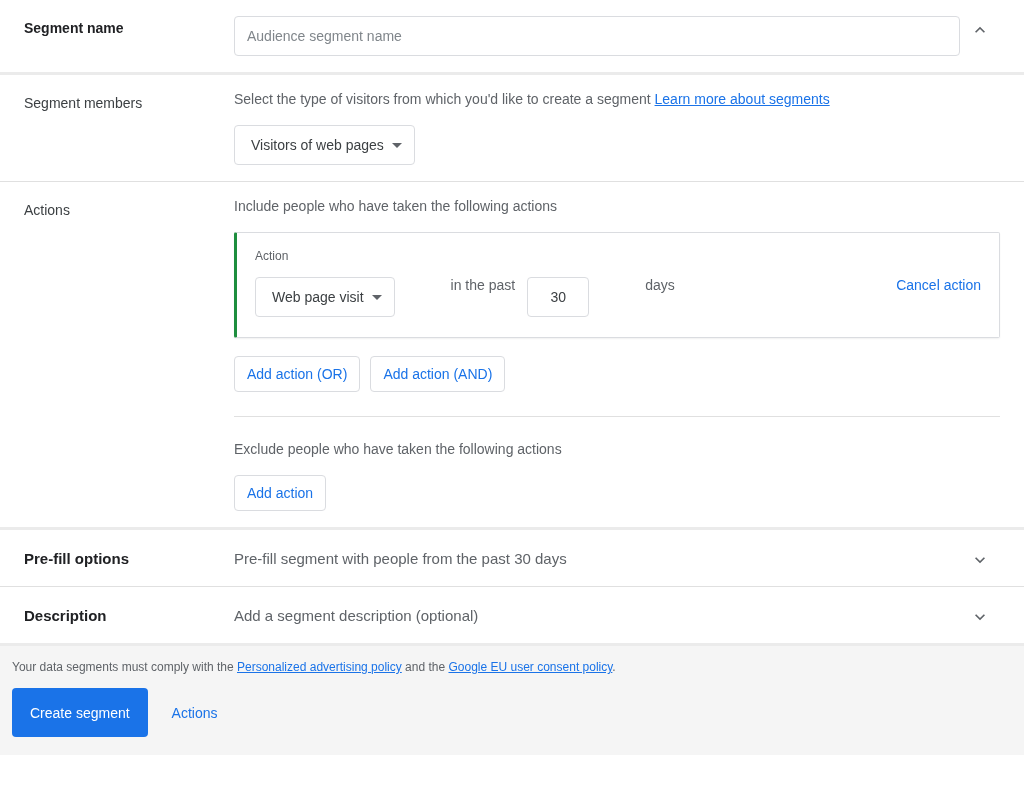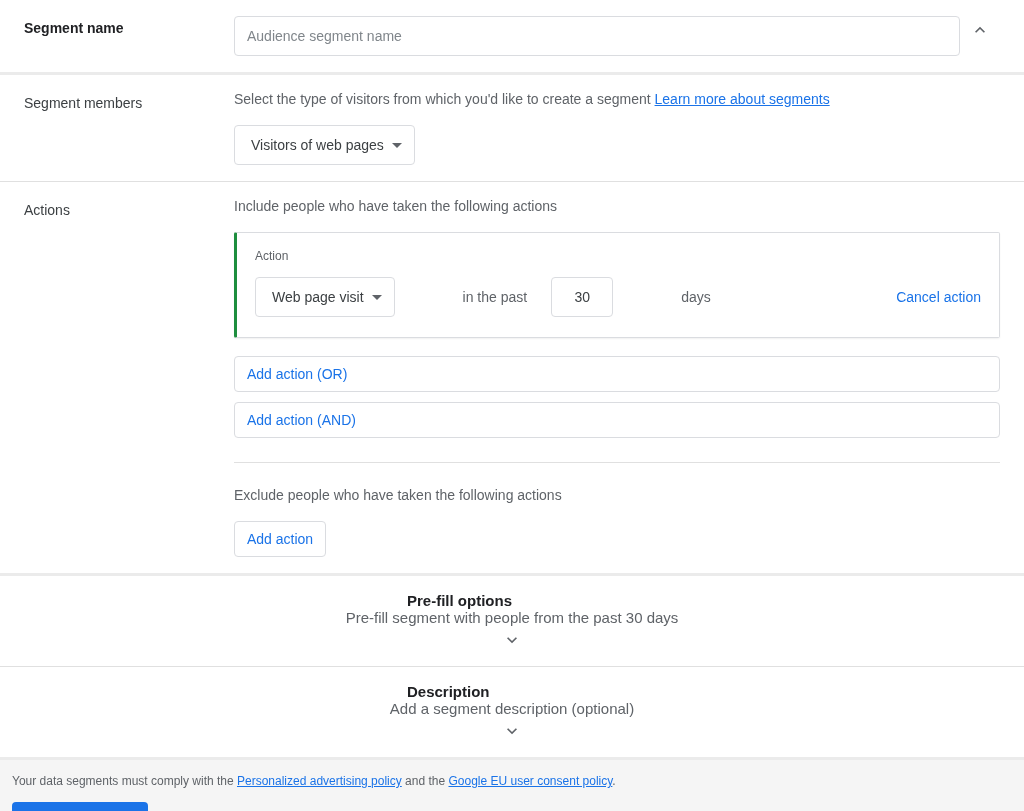--- a/index.html
+++ b/index.html
@@ -92,22 +92,22 @@
       box-shadow: 0 1px 2px rgba(0,0,0,0.06);
       max-width: 775px;
     }
     .action-card-label {
       font-size: 12px;
       color: #5f6368;
       margin-bottom: 14px;
     }
     .action-row {
       display: flex;
-      align-items: center;
-      gap: 24px;
+      align-items: flex-start;
+      gap: 12px;
     }
     .inline-text {
       color: #5f6368;
       font-size: 14px;
       margin-left: 44px;
     }
     .num-input {
       width: 62px;
       height: 40px;
       border: 1px solid #dadce0;
@@ -132,40 +132,38 @@
       background: #fff;
       padding: 0 12px;
       font-size: 14px;
       color: #1a73e8;
       cursor: pointer;
     }
     .btn-group {
       display: flex;
       gap: 10px;
       margin-bottom: 24px;
-      flex-direction: column;
     }
     .divider {
       height: 1px;
       background: #e0e0e0;
       margin-bottom: 24px;
       max-width: 775px;
     }
     .exclude-label {
       color: #5f6368;
       font-size: 14px;
       margin-bottom: 18px;
     }
     .collapsed-row {
       display: flex;
       align-items: center;
       padding: 16px 24px;
       border-top: 1px solid #e0e0e0;
       cursor: pointer;
-      flex-direction: column;
     }
     .collapsed-grey-top {
       border-top: 3px solid #ebebeb;
     }
     .collapsed-label {
       width: 210px;
       flex-shrink: 0;
       font-weight: 600;
       color: #202124;
       font-size: 15px;

